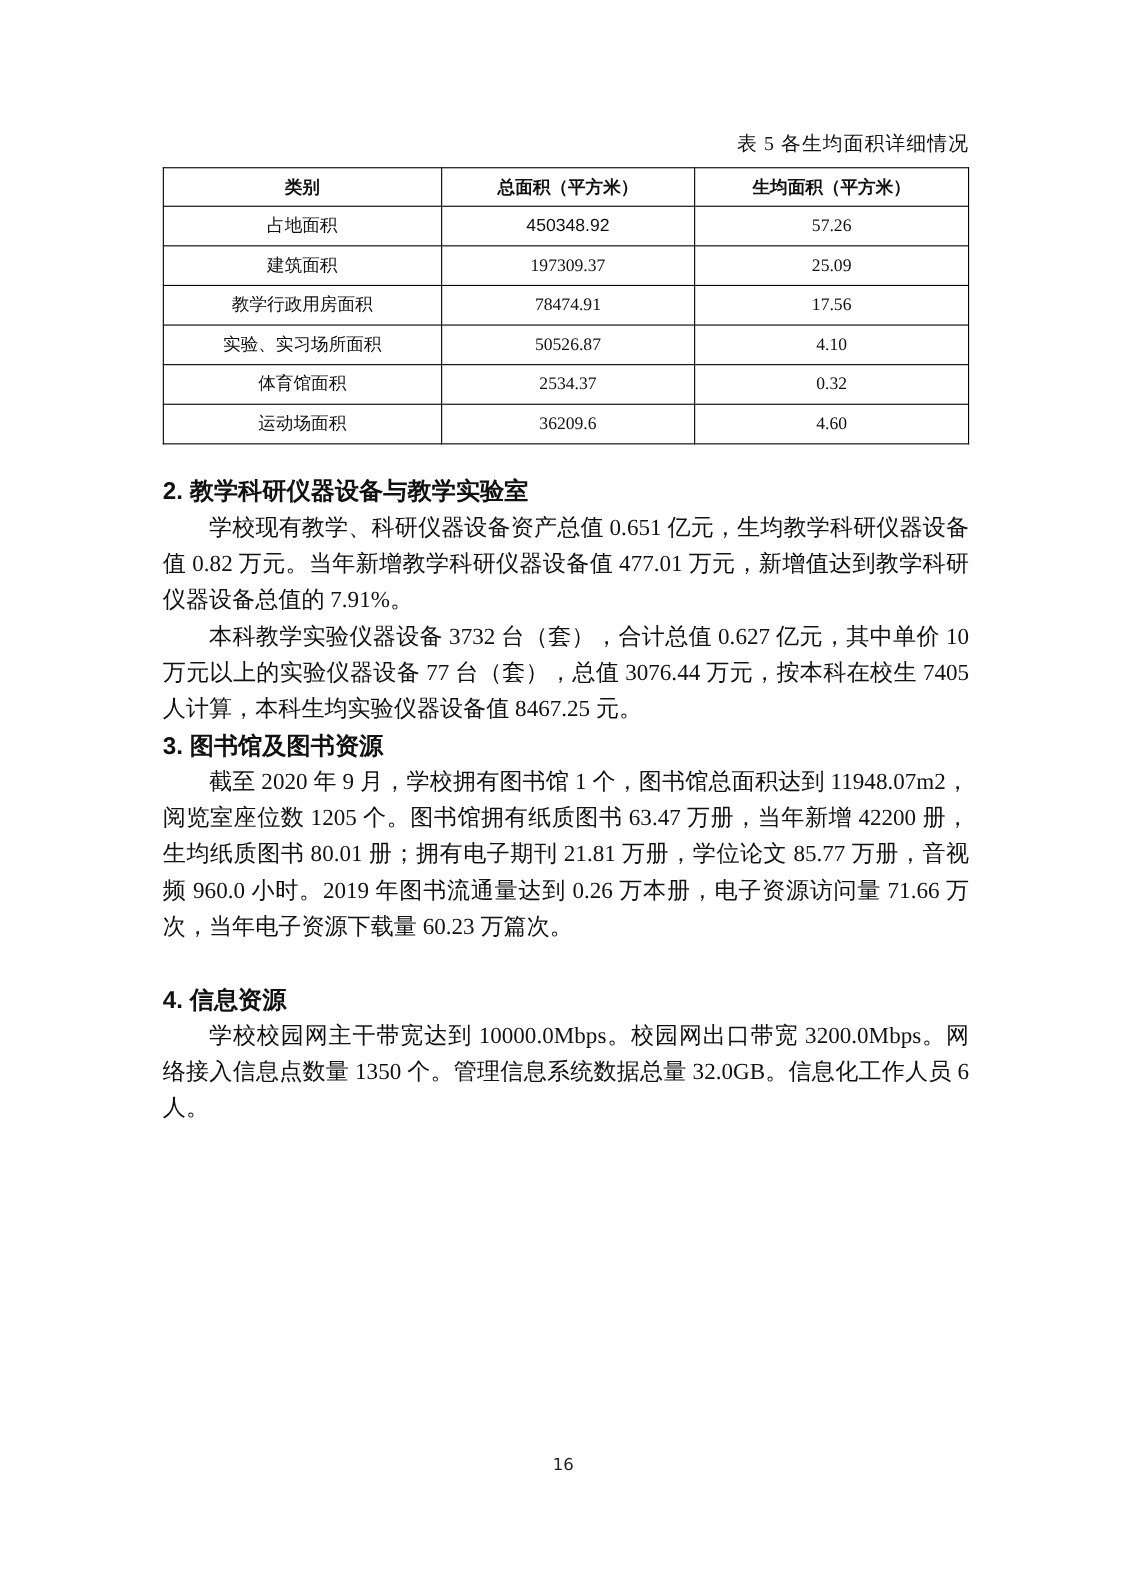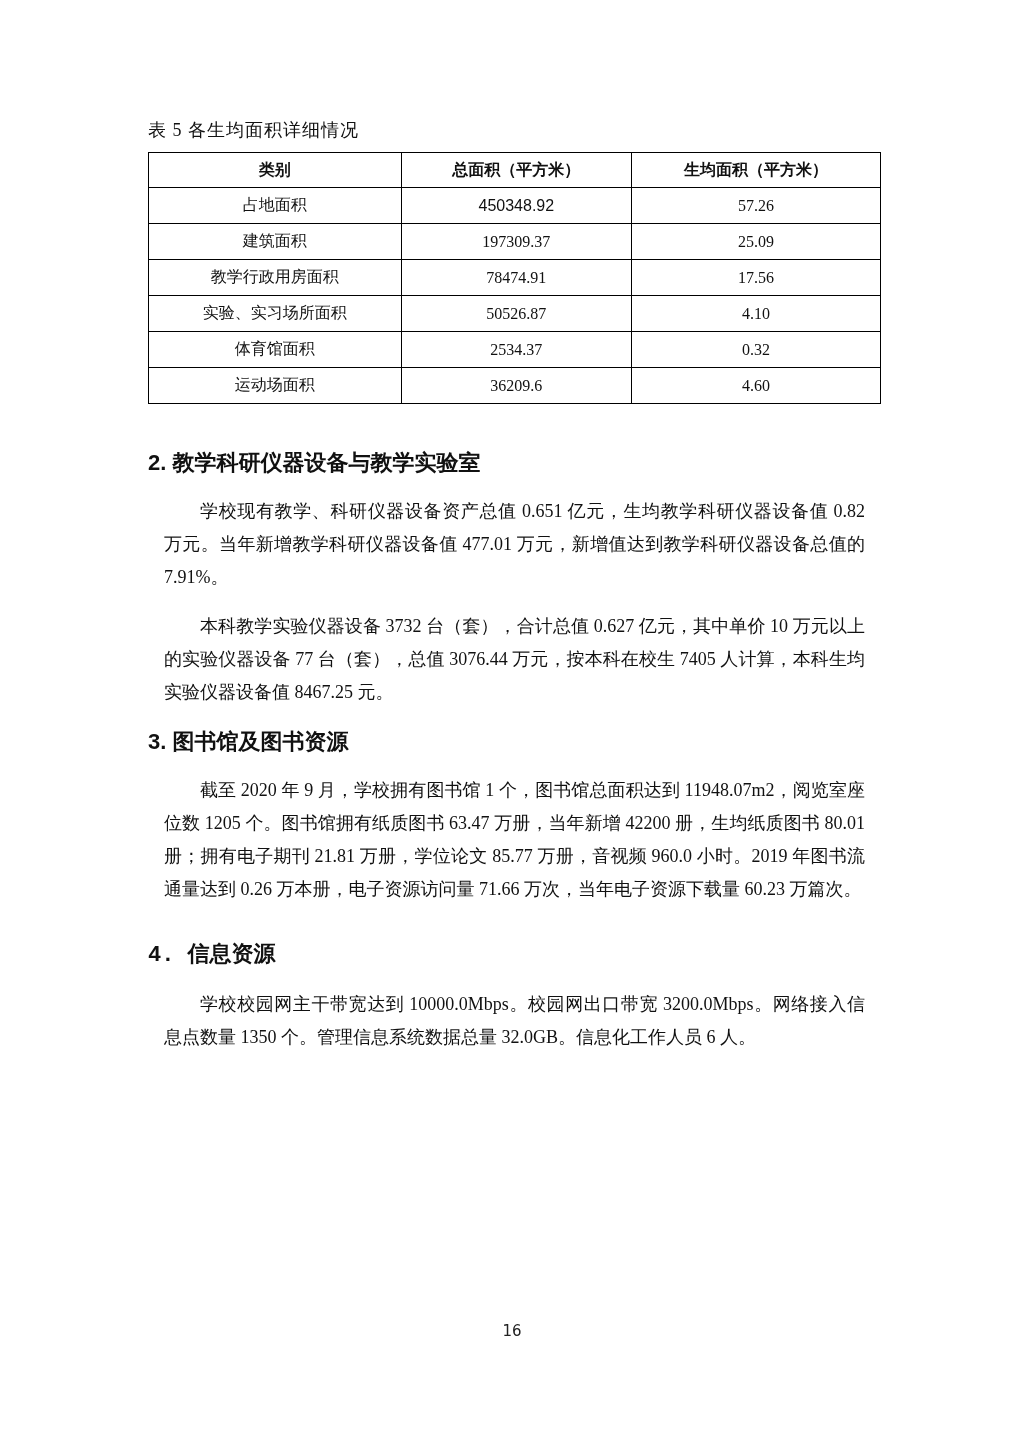--- a/index.html
+++ b/index.html
@@ -12,21 +12,21 @@
     width: 1024px;
     height: 1448px;
     background: #ffffff;
     color: #111111;
     font-family: "Liberation Serif", "DejaVu Serif", serif;
     overflow: hidden;
     box-sizing: border-box;
     padding: 118px 143px 0 148px;
   }
   .table-caption {
-    text-align: left;
+    text-align: right;
     font-size: 18px;
     line-height: 24px;
     margin: 0 0 10px 0;
     letter-spacing: 1px;
   }
   table.area-table {
     border-collapse: collapse;
     width: 733px;
     table-layout: fixed;
   }
@@ -54,33 +54,32 @@
     font-size: 19px;
   }
   .section-heading {
     font-family: "Liberation Sans", "DejaVu Sans", sans-serif;
     font-weight: bold;
     font-size: 22px;
     line-height: 33px;
     margin: 0;
   }
   .first-heading {
-    margin-top: 42px;
+    margin-top: 26px;
   }
   .spacer-before {
     margin-top: 33px;
-    font-family: Liberation Mono, monospace;
   }
   .body-para {
-    font-size: 18px;
+    font-size: 21px;
     line-height: 33px;
     text-align: justify;
     text-align-last: left;
     text-indent: 2em;
-    margin: 16px;
+    margin: 0;
   }
   .page-number {
     position: absolute;
     left: 0;
     top: 1322px;
     width: 1024px;
     text-align: center;
     font-family: "DejaVu Sans", "Liberation Sans", sans-serif;
     font-size: 15px;
     color: #222222;

